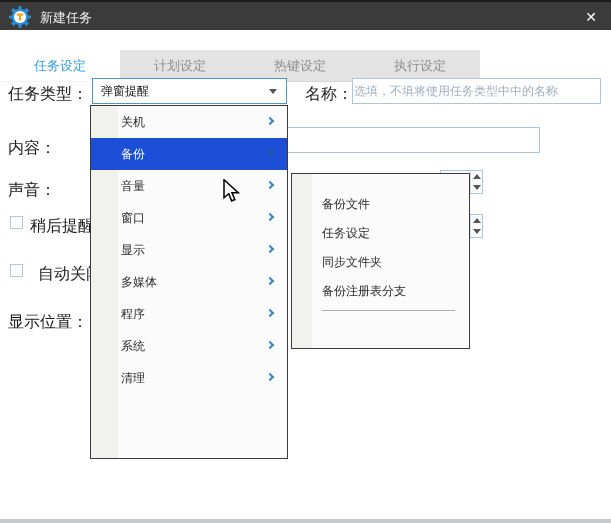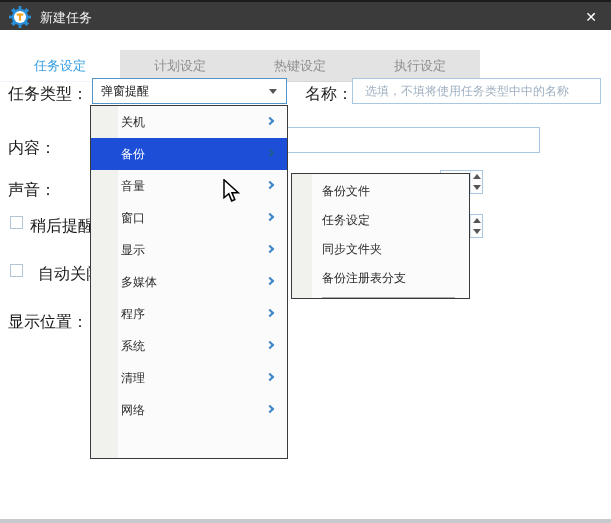--- a/index.html
+++ b/index.html
@@ -38,21 +38,21 @@
     border:1px solid #4f94cd; background:#fff; line-height:24px;
     padding-left:8px; cursor:pointer;
   }
   .dd-arrow {
     position:absolute; right:9px; top:10px; width:0; height:0;
     border-left:4px solid transparent; border-right:4px solid transparent;
     border-top:5px solid #555;
   }
   .txt-input {
     position:absolute; height:26px; border:1px solid #a9c7e0; background:#fff;
-    font-family:inherit; font-size:12px; color:#333; padding:0 12px; outline:none;
+    font-family:inherit; font-size:12px; color:#333; padding:0 1px; outline:none;
   }
   .txt-input::placeholder { color:#9fb0c2; opacity:1; }
   .checkbox {
     position:absolute; width:13px; height:13px; background:#fff;
     border:1px solid #b2c6d8; cursor:pointer;
   }
   .spinbox {
     position:absolute; width:43px; height:24px; border:1px solid #a9c7e0;
     background:#fff; z-index:10;
   }
@@ -80,22 +80,22 @@
   }
   .menu-item.highlight { background:#1d4ed8; color:#ffffff; }
   .chev {
     position:absolute; right:14px; top:12px; width:6px; height:6px;
     border-top:2px solid #3d85c6; border-right:2px solid #3d85c6;
     transform:rotate(45deg);
   }
   .menu-item.highlight .chev { border-color:#1d5c91; }
   
   .submenu {
-    position:absolute; left:291px; top:173px; width:179px; height:126px;
-    background:#fbfbfb; border:1px solid #3a3a3a; z-index:45; padding-top:3px;
+    position:absolute; left:291px; top:173px; width:179px; height:176px;
+    background:#fbfbfb; border:1px solid #3a3a3a; z-index:45; padding-top:16px;
   }
   .submenu-gutter {
     position:absolute; left:0; top:0; width:20px; height:100%; background:#f1f1ee;
   }
   .submenu-item {
     position:relative; height:29px; line-height:29px; padding-left:30px;
     color:#2b2b2b; cursor:pointer;
   }
   .submenu-sep { height:1px; background:#ababab; margin:4px 14px 4px 30px; }
   
@@ -209,23 +209,20 @@
     </div>
     <div class="menu-item">
       <span>程序</span><span class="chev"></span>
     </div>
     <div class="menu-item">
       <span>系统</span><span class="chev"></span>
     </div>
     <div class="menu-item">
       <span>清理</span><span class="chev"></span>
     </div>
-    <div class="menu-item">
-      <span>网络</span><span class="chev"></span>
-    </div>
   </div>
 
   <div class="submenu">
     <div class="submenu-gutter"></div>
     <div class="submenu-item">备份文件</div>
     <div class="submenu-item">任务设定</div>
     <div class="submenu-item">同步文件夹</div>
     <div class="submenu-item">备份注册表分支</div>
     <div class="submenu-sep"></div>
   </div>

